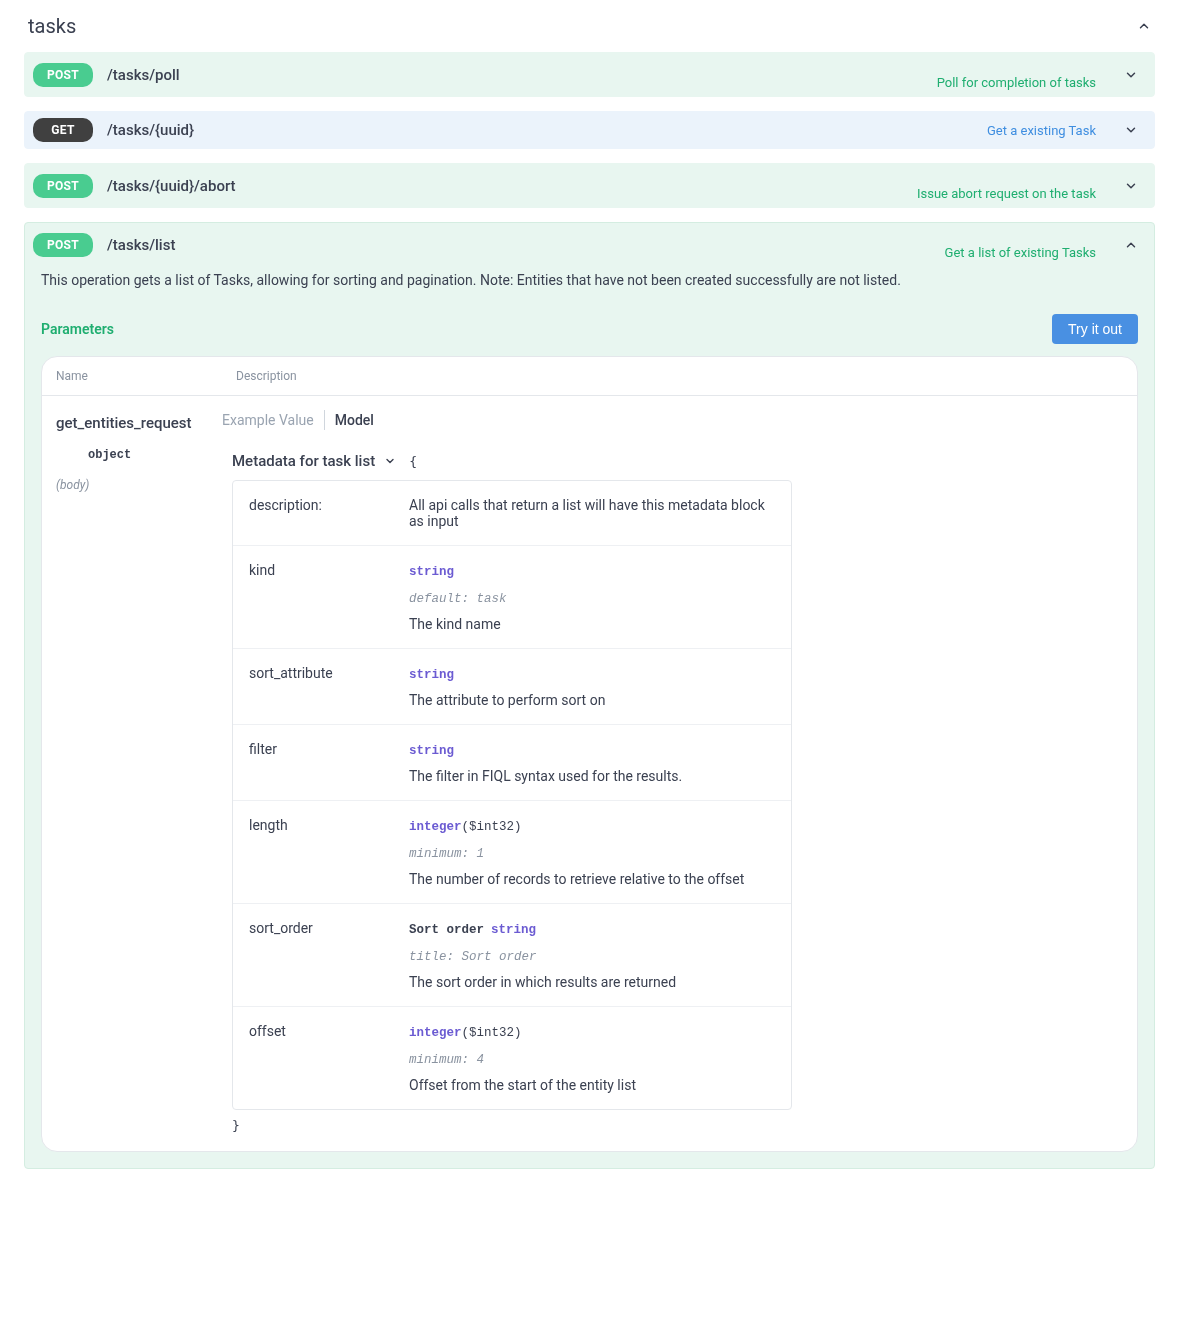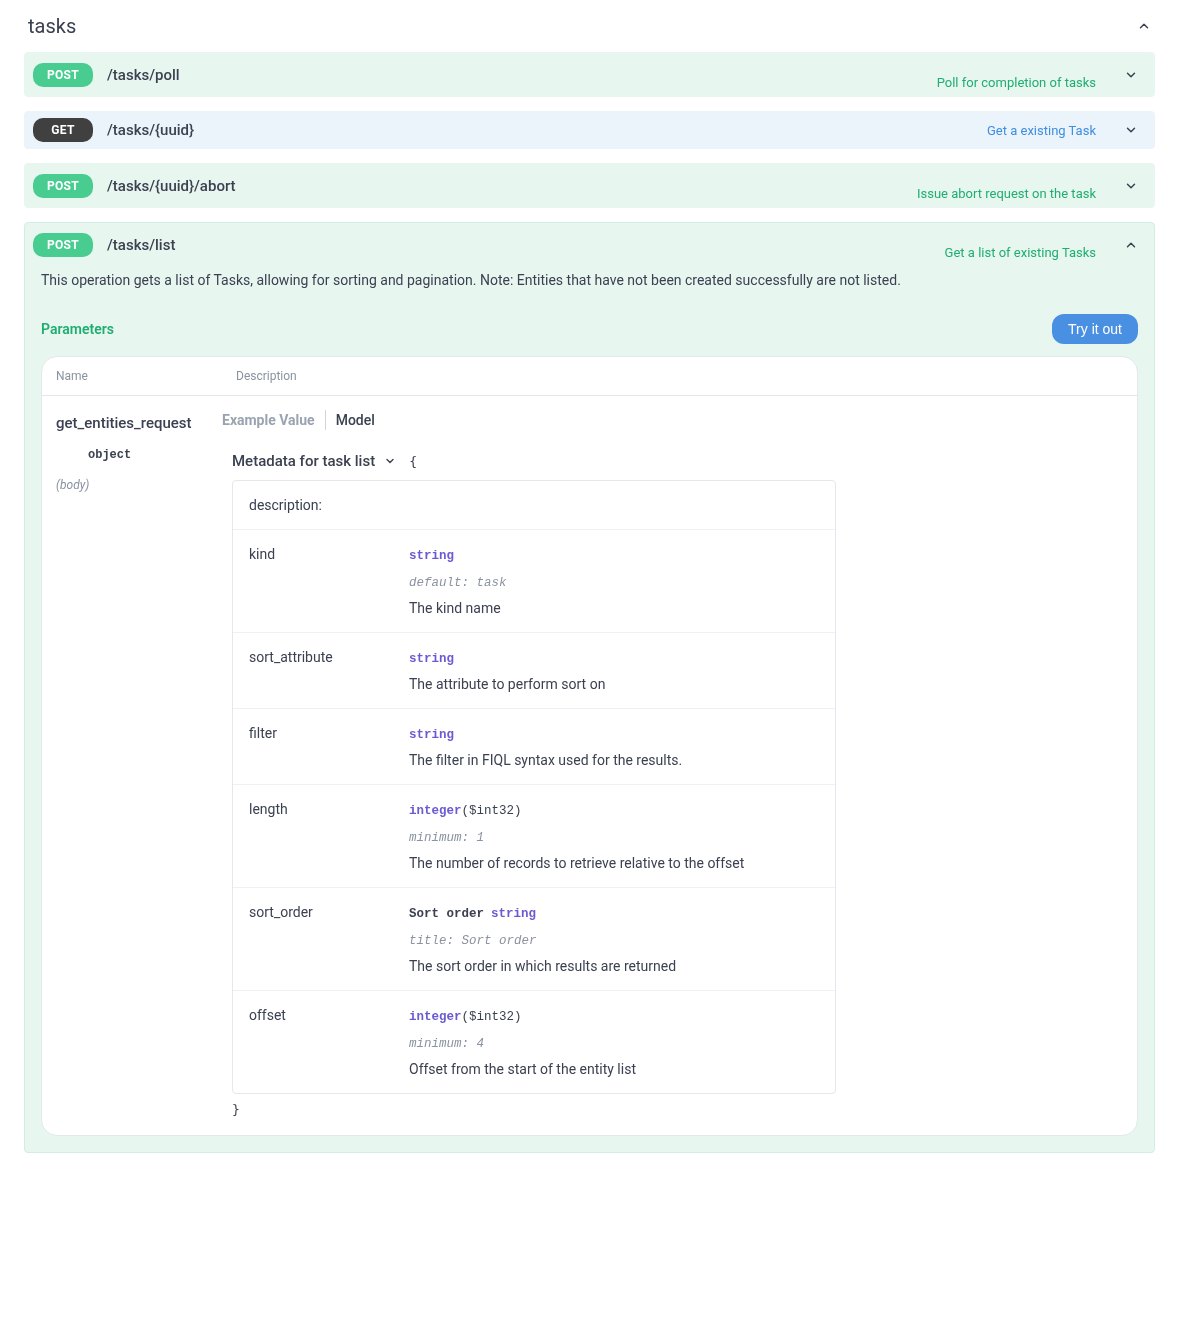--- a/index.html
+++ b/index.html
@@ -86,21 +86,21 @@
   }
   .params-label {
     color: #1fae70;
     font-size: 14px;
     font-weight: 600;
   }
   .tryout-btn {
     background: #4990e2;
     color: #fff;
     border: none;
-    border-radius: 12px;
+    border-radius: 4px;
     padding: 7px 16px;
     font-size: 14px;
     font-weight: 500;
     cursor: pointer;
   }
   .params-table {
     background: #fff;
     border: 1px solid #e4e7eb;
     border-radius: 16px;
     overflow: hidden;
@@ -146,21 +146,20 @@
   .tabs {
     display: flex;
     gap: 0;
     margin-bottom: 22px;
     font-size: 14px;
   }
   .tab {
     padding: 2px 10px 2px 0;
     color: #9aa4b1;
     cursor: pointer;
-    font-weight: bold;
   }
   .tab.active {
     color: #3b4151;
     font-weight: 500;
     padding-left: 10px;
     border-left: 1px solid #d0d6dd;
   }
   .model-title-row {
     display: flex;
     align-items: center;
@@ -169,21 +168,21 @@
     color: #3b4151;
     margin-bottom: 10px;
     padding-left: 10px;
   }
   .model-title { font-weight: 500; }
   .brace { font-family: "SFMono-Regular", Consolas, monospace; color:#3b4151; font-size:13px; margin-left:4px;}
   .model-box {
     border: 1px solid #e4e7eb;
     border-radius: 4px;
     margin-left: 10px;
-    width: 604px;
+    width: 560px;
     max-width: 100%;
   }
   .prop {
     display: flex;
     padding: 16px 16px;
     border-bottom: 1px solid #eef0f3;
   }
   .prop:last-child { border-bottom: none; }
   .prop-name {
     width: 160px;
@@ -305,20 +304,21 @@
                   <polyline points="6 9 12 15 18 9"></polyline>
                 </svg>
             </span>
             <span class="brace">{</span>
           </div>
 
           <div class="model-box">
 
             <div class="prop">
               <div class="prop-name">description:</div>
+              <div class="prop-val">All api calls that return a list will have this metadata block as input</div>
             </div>
 
             <div class="prop">
               <div class="prop-name">kind</div>
               <div class="prop-val">
                 <span class="mono type-str">string</span>
                 <div class="spacer10"></div>
                 <span class="mono hint">default: task</span>
                 <div class="spacer10"></div>
                 <span>The kind name</span>

